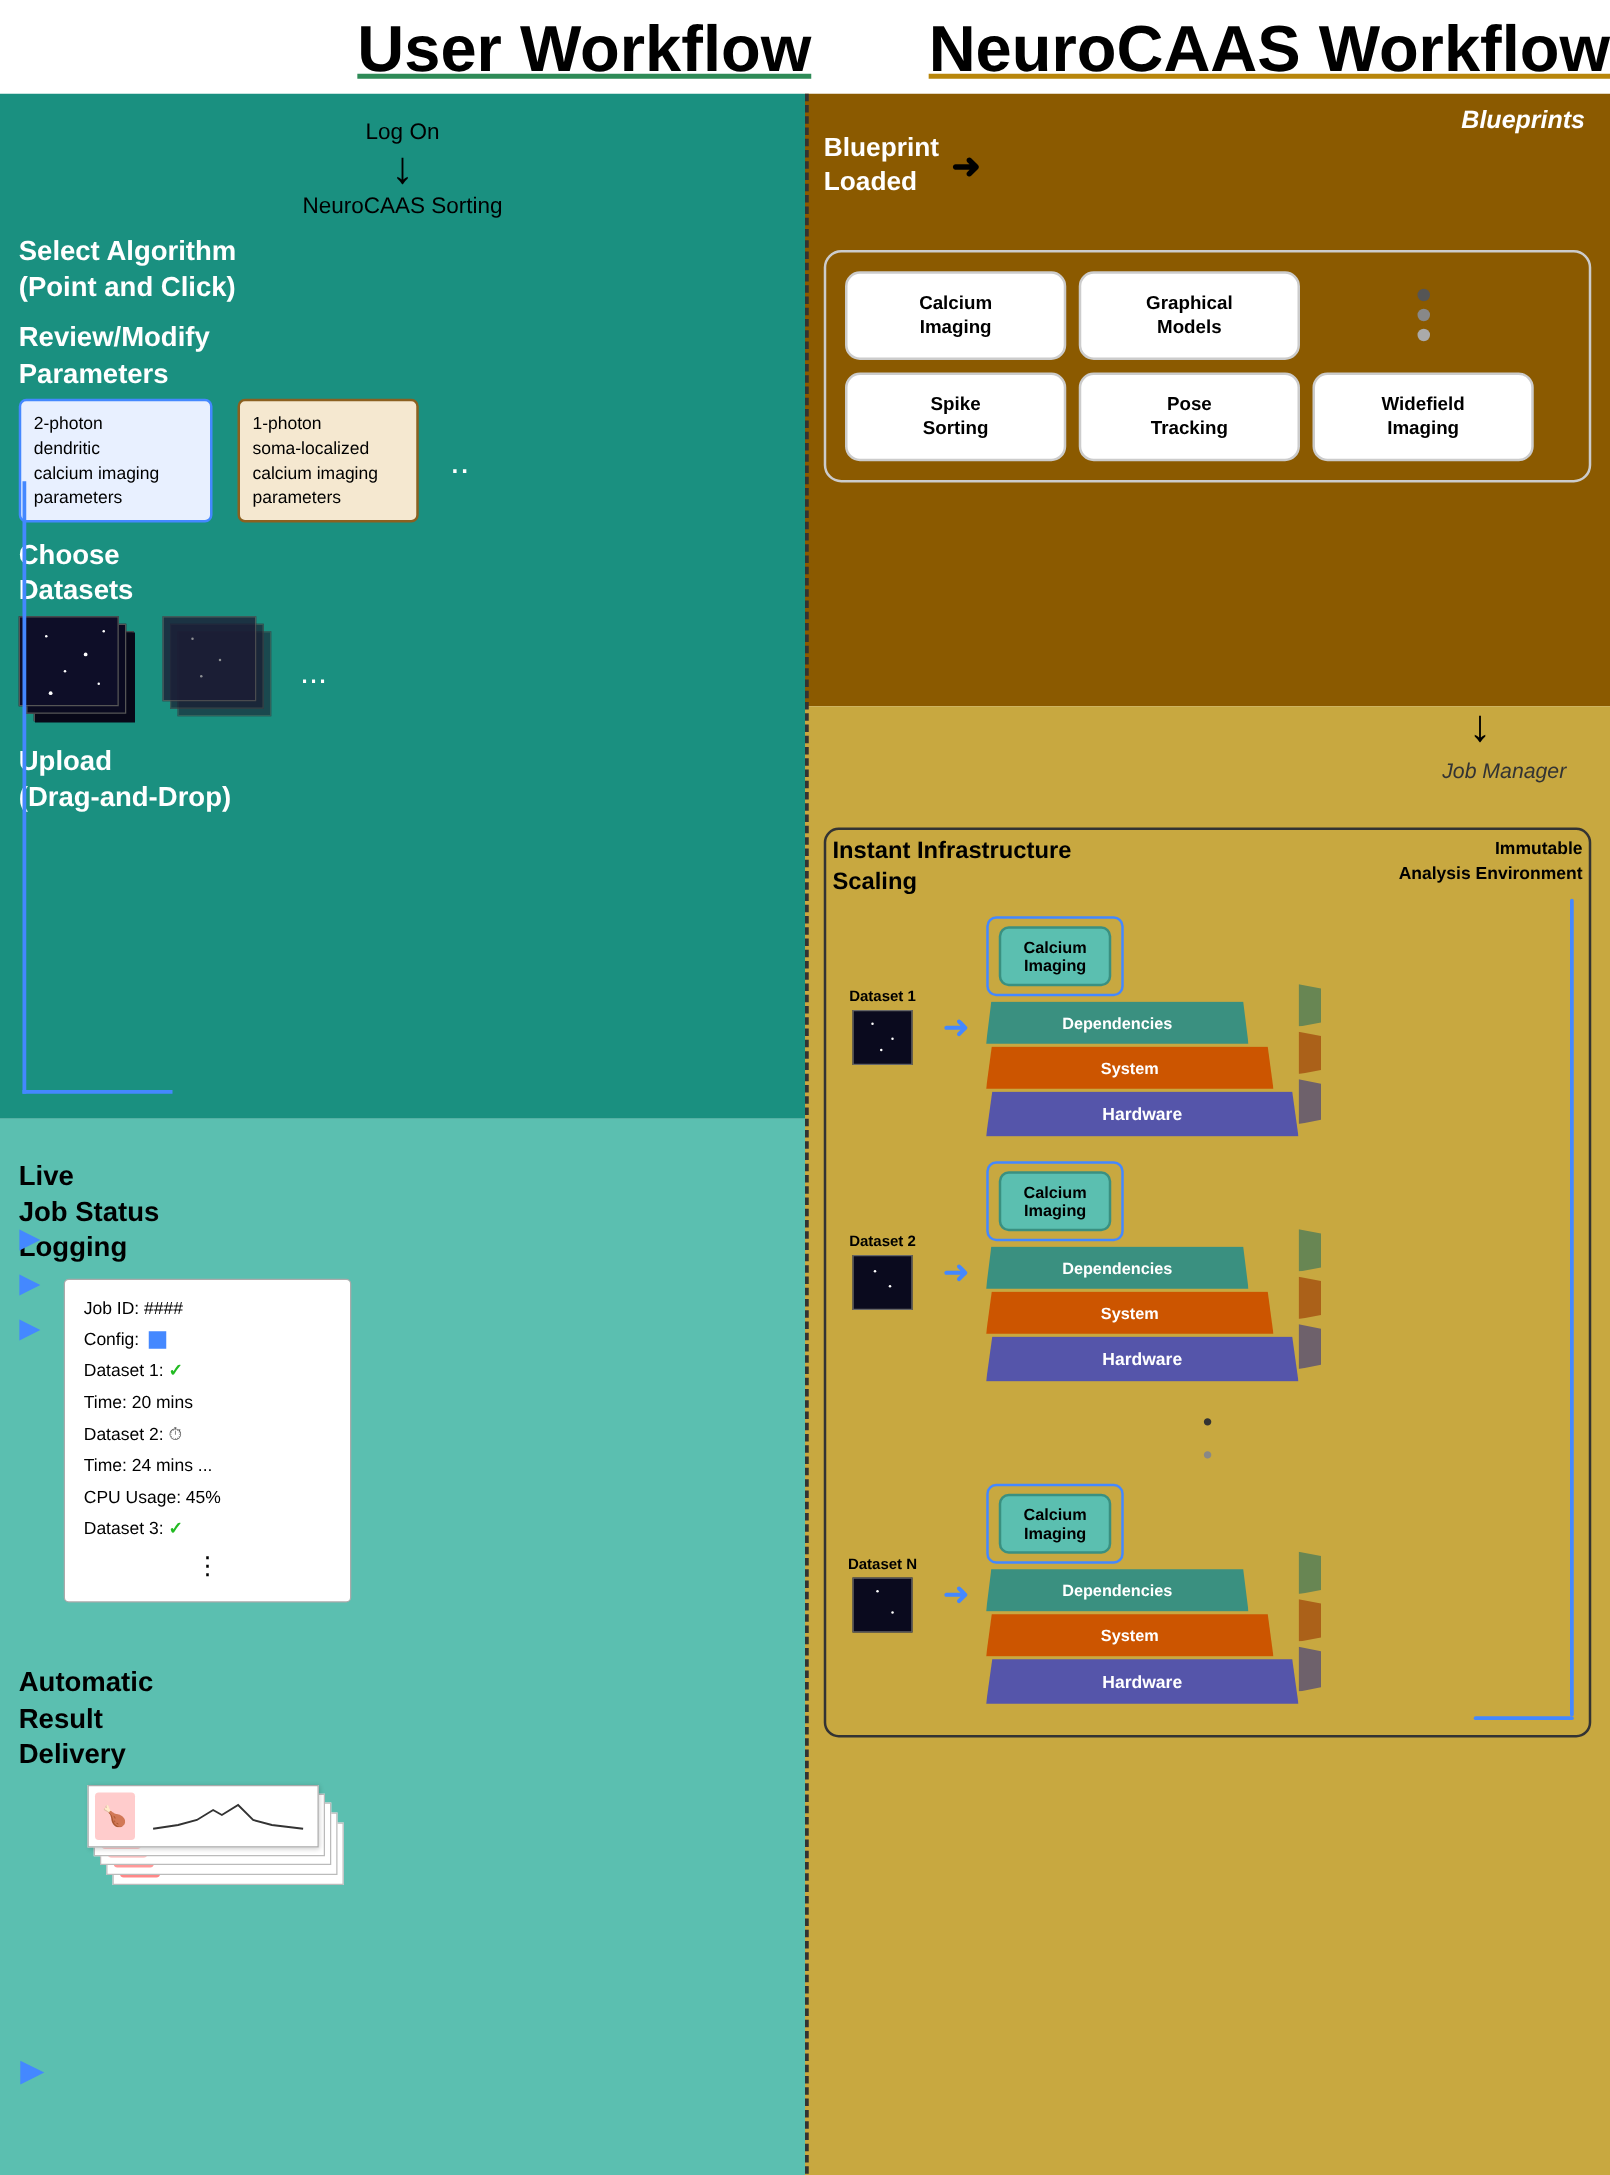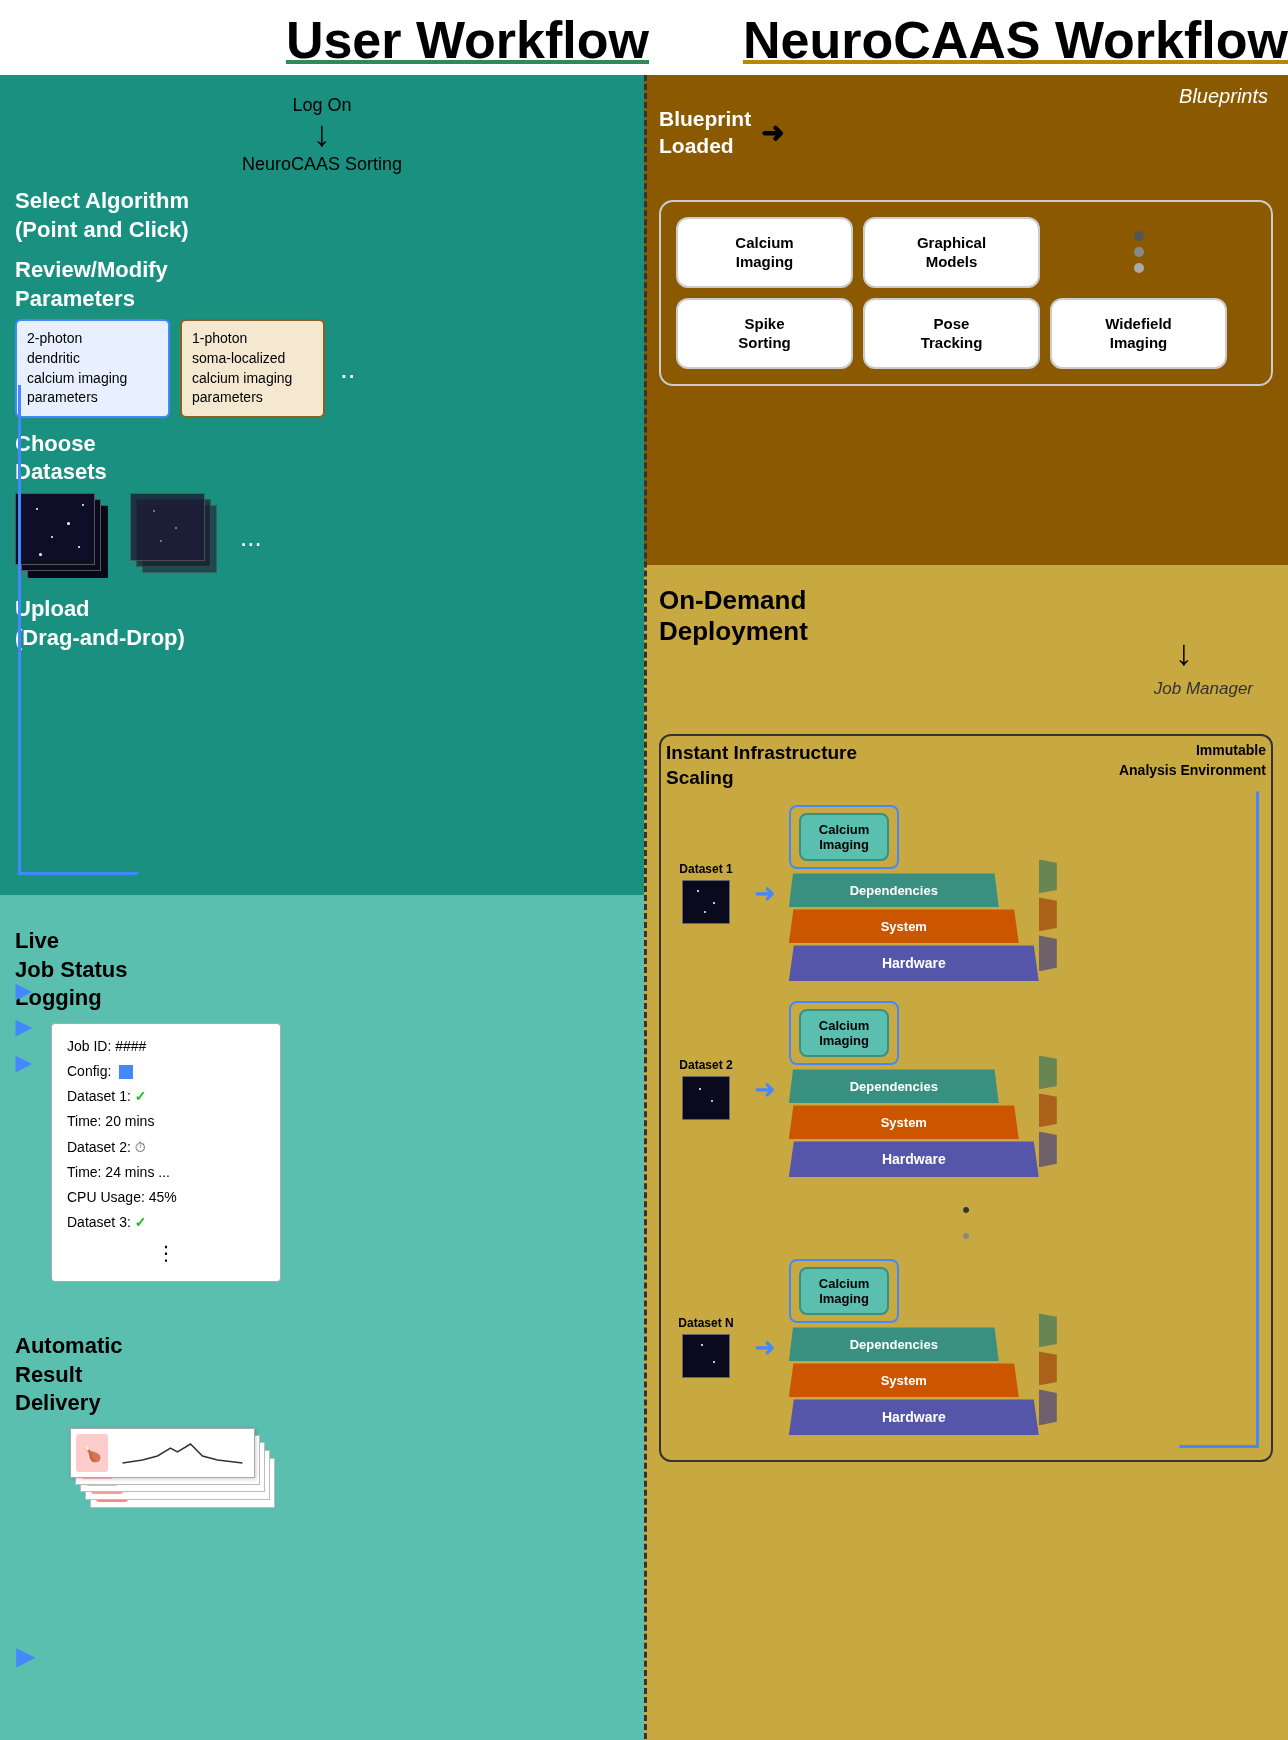--- a/index.html
+++ b/index.html
@@ -133,21 +133,21 @@
       font-weight: bold;
       color: #fff;
       margin-top: 12px;
       margin-bottom: 6px;
       line-height: 1.3;
     }
 
     
     .param-boxes {
       display: flex;
-      gap: 10px;
+      gap: 20px;
       margin-bottom: 10px;
       align-items: flex-start;
     }
     .param-box-blue {
       border: 2.5px solid #4488ff;
       border-radius: 6px;
       background: #e8f0ff;
       padding: 8px 10px;
       font-size: 14px;
       color: #000;
@@ -196,20 +196,21 @@
     .clock-symbol { color: #555; }
 
     
     .blueprints-label {
       position: absolute;
       top: 10px;
       right: 20px;
       font-size: 20px;
       color: #fff;
       font-style: italic;
+      font-weight: bold;
     }
     .blueprint-item {
       background: #fff;
       border: 2px solid #ccc;
       border-radius: 12px;
       padding: 14px 10px;
       text-align: center;
       font-size: 15px;
       font-weight: bold;
       color: #000;
@@ -480,21 +481,20 @@
           <div class="blueprint-item">Spike<br>Sorting</div>
           <div class="blueprint-item">Pose<br>Tracking</div>
           <div class="blueprint-item">Widefield<br>Imaging</div>
         </div>
       </div>
 
     </div>
 
     <div class="right-bottom">
 
-      <div class="on-demand-title">On-Demand<br>Deployment</div>
 
       <div style="text-align:right; margin-right:80px; margin-top:-20px; margin-bottom:5px;">
         <span style="font-size:36px; color:#000;">↓</span>
       </div>
 
       <div style="text-align:right; margin-right:20px; font-size:17px; color:#333; font-style:italic; margin-bottom:5px;">Job Manager</div>
 
       <div class="job-manager-box">
 
         <div style="display:flex; justify-content:space-between; align-items:flex-start; margin-bottom:15px;">

